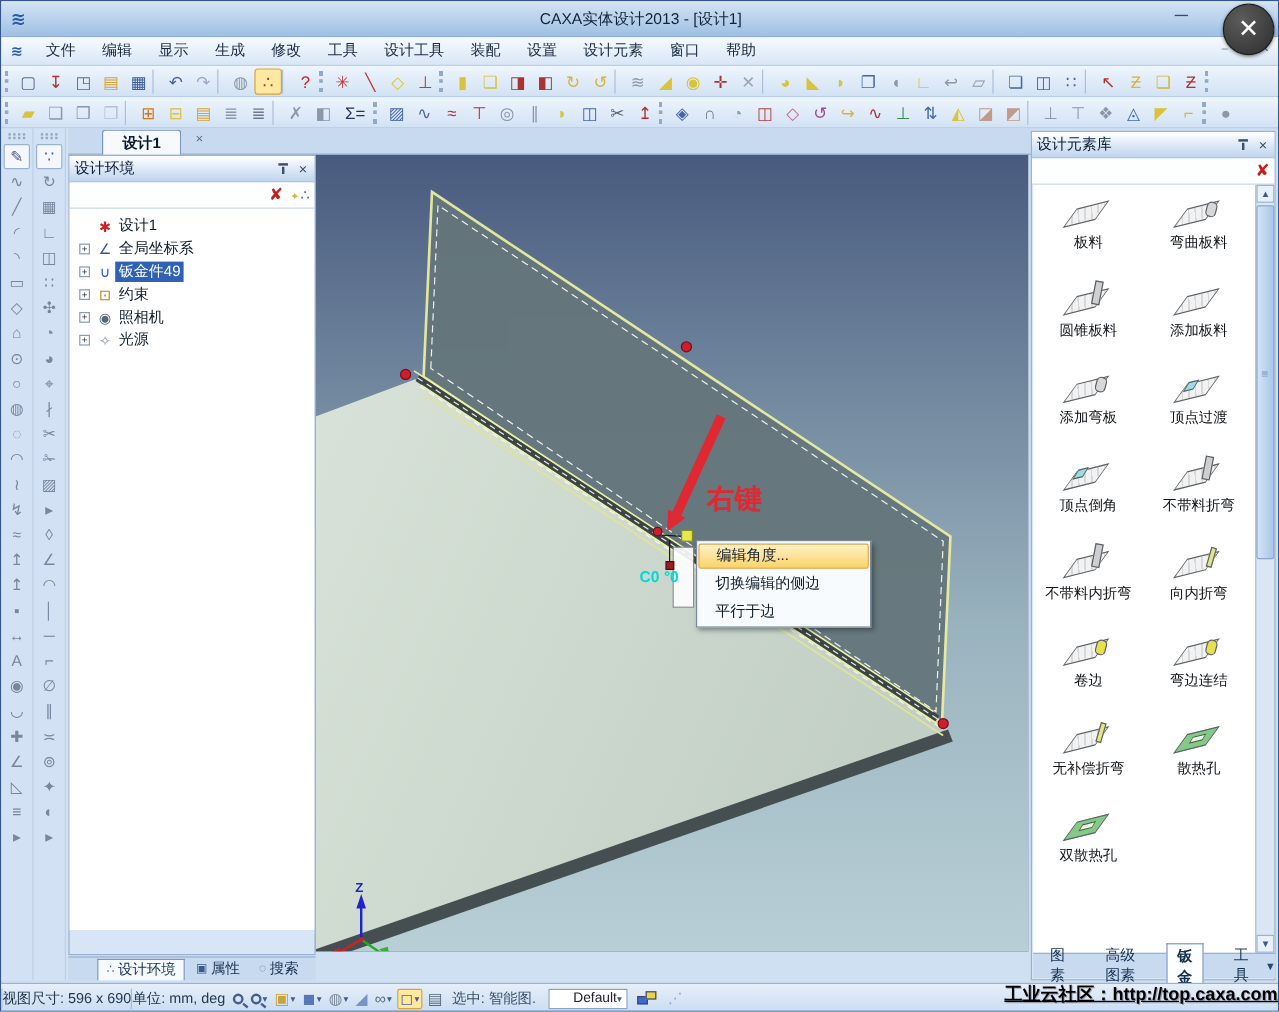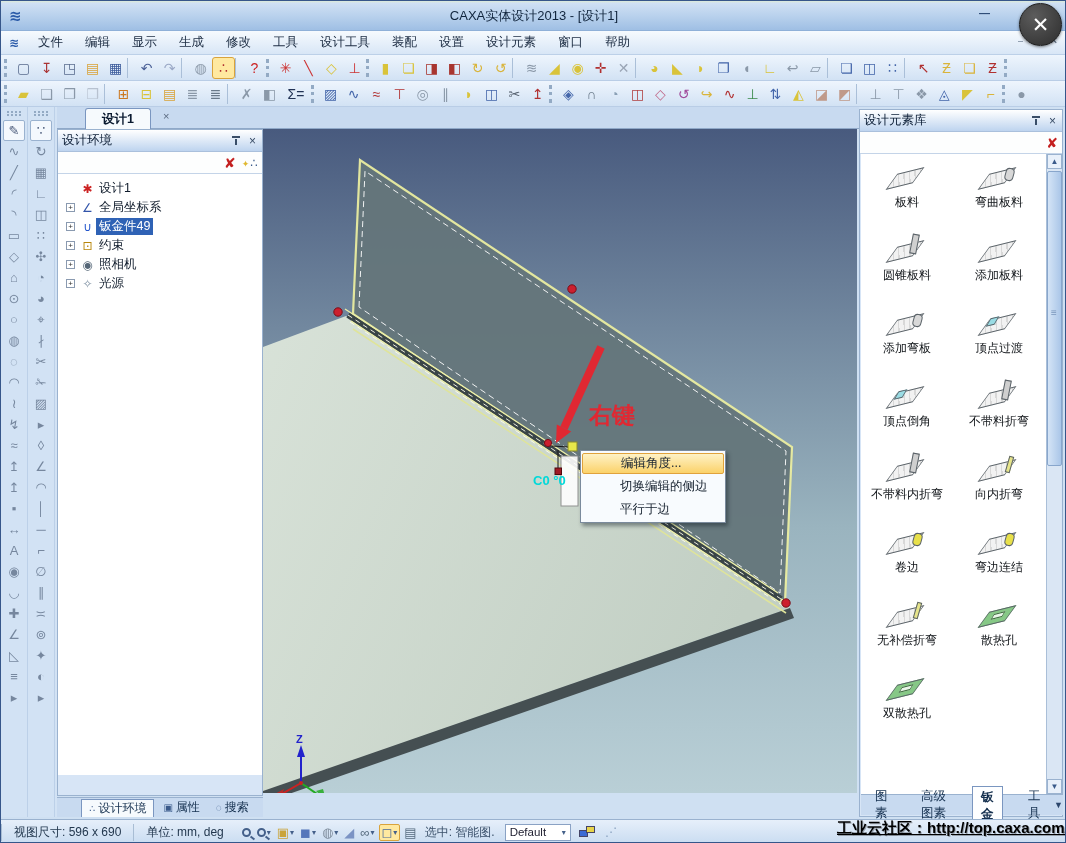--- a/index.html
+++ b/index.html
@@ -69,21 +69,21 @@
   .trow.sel .tlab{background:#2f62b5;color:#fff;}
   .lptabs{position:absolute;left:56px;top:796px;width:206px;height:20px;display:flex;align-items:center;
     background:#c8daf0;border-top:1px solid #9ab2cf;padding-left:24px;gap:2px;font-size:12px;color:#15304f;}
   .lptab{display:flex;align-items:center;gap:3px;padding:1px 7px;height:18px;}
   .lptab.active{background:#f6fafd;border:1px solid #7a96c0;border-bottom:none;}
   .lptab .ti{font-style:normal;font-size:10px;color:#3a5a8a;}
   
   .viewport{position:absolute;left:262px;top:128px;width:594px;height:664px;overflow:hidden;background:#7a90a8;}
   .ctxmenu{position:absolute;left:317px;top:321px;width:146px;background:#f8fbfe;border:1px solid #7a8a9c;
     box-shadow:2px 3px 4px rgba(20,30,40,.45);padding:1px;z-index:20;}
-  .mitem{height:23px;display:flex;align-items:center;padding-left:38px;font-size:12.5px;color:#15202e;}
+  .mitem{height:23px;display:flex;align-items:center;padding-left:14px;font-size:12.5px;color:#15202e;}
   .mitem.hl{background:linear-gradient(#fef2c6,#fbd26a);border:1px solid #e0a23c;border-radius:2px;height:21px;margin:1px 0;}
   
   .rpanel{position:absolute;left:858px;top:108px;width:204px;height:708px;background:#d7e5f6;border:1px solid #9ab2cf;}
   .catwrap{position:absolute;left:1px;top:44px;width:186px;height:640px;background:#fff;overflow:hidden;
     display:grid;grid-template-columns:92px 92px;grid-auto-rows:73px;padding-top:2px;}
   .citem{width:92px;text-align:center;padding-top:3px;}
   .cicon{position:relative;width:40px;height:34px;margin:0 auto;}
   .pb{position:absolute;left:4px;top:13px;width:28px;height:13px;border:1px solid #5a6268;
       background:#f2f2f2;background-image:repeating-linear-gradient(45deg,#d8d8d8 0 1px,transparent 1px 4px);
       transform:rotate(-14deg) skewX(-50deg);}
@@ -104,32 +104,32 @@
   .rptabs{position:absolute;left:1px;bottom:1px;width:202px;height:21px;background:#c8daf0;border-top:1px solid #9ab2cf;
     display:flex;align-items:center;font-size:12.5px;color:#15304f;padding-left:6px;gap:1px;}
   .rptab{padding:2px 8px;}
   .rptab.active{background:#fdfeff;border:1px solid #7a96c0;border-bottom:none;font-weight:bold;}
   .rpcaret{margin-left:4px;font-size:9px;color:#2c466c;}
   
   .statusbar{position:absolute;left:0;top:818px;width:1066px;height:25px;
     background:linear-gradient(#e6effa,#c9dcf1);border-top:1px solid #9ab2cf;
     display:flex;align-items:center;font-size:12px;color:#23384f;}
   .sb-link{margin-left:8px;color:#1a3acc;text-decoration:underline;width:320px;}
-  .sb-seg{padding:0 12px;border-left:1px solid #a8bdd4;height:17px;display:flex;align-items:center;}
+  .sb-seg{padding:0 0;border-left:1px solid #a8bdd4;height:17px;display:flex;align-items:center;}
   .sbicons{display:flex;align-items:center;gap:2px;margin-left:4px;}
   .sbtn{display:flex;align-items:center;padding:1px 2px;border-radius:2px;}
   .sbtn .sg{font-style:normal;font-size:13px;line-height:1;}
   .sbtn.hl{background:#ffe9a0;border:1px solid #d9a33c;}
   .sbtn.mag .sg{width:9px;height:9px;border:2px solid #44608a;border-radius:50%;position:relative;}
   .sbtn.mag .sg::after{content:"";position:absolute;left:6px;top:7px;width:5px;height:2px;background:#44608a;transform:rotate(40deg);}
   .caret{font-style:normal;font-size:8px;color:#44608a;margin-left:1px;}
   .caret:empty{display:none;}
   .sb-sel{margin-left:6px;color:#3a506a;white-space:nowrap;}
   .sb-default{margin-left:10px;width:66px;height:17px;background:#fff;border:1px solid #8aa2c4;
-    font-size:11.5px;display:flex;align-items:center;padding:0 4px;color:#223;}
+    font-size:11.5px;display:flex;align-items:center;padding:0 20px;color:#223;}
   .sb-default .caret{margin-left:auto;}
   .sb-colicon{width:18px;height:14px;position:relative;margin-left:8px;}
   .sb-colicon i{position:absolute;width:9px;height:7px;border:1px solid #446;}
   .sb-colicon i:first-child{left:0;top:5px;background:#3a6ad4;}
   .sb-colicon i:last-child{left:7px;top:1px;background:#e8d44a;}
   .sb-grip{margin-left:8px;color:#8aa2c0;font-size:12px;}
   .watermark{position:absolute;left:836px;top:818px;z-index:50;font-size:15px;font-weight:bold;color:#000;
     text-decoration:underline;text-shadow:1px 1px 0 rgba(0,0,0,.3);white-space:nowrap;}
 </style>
 </head>

